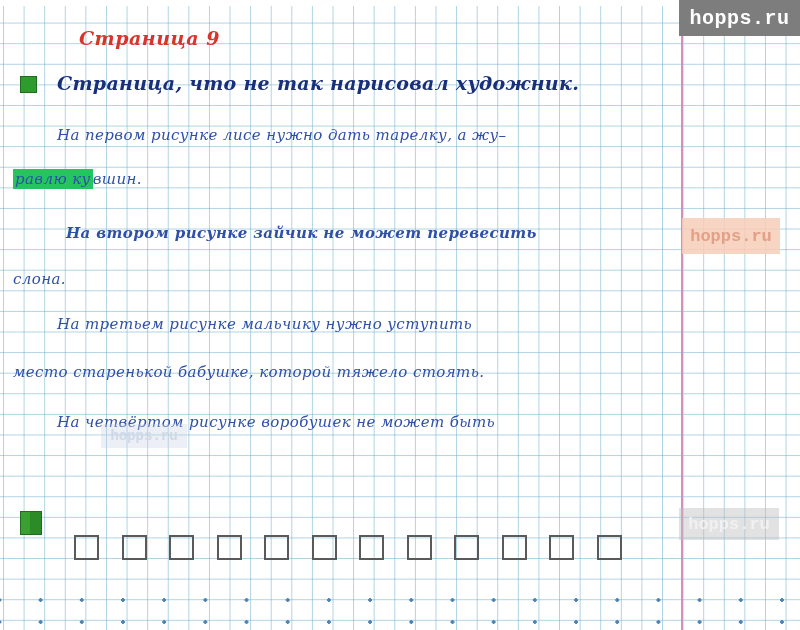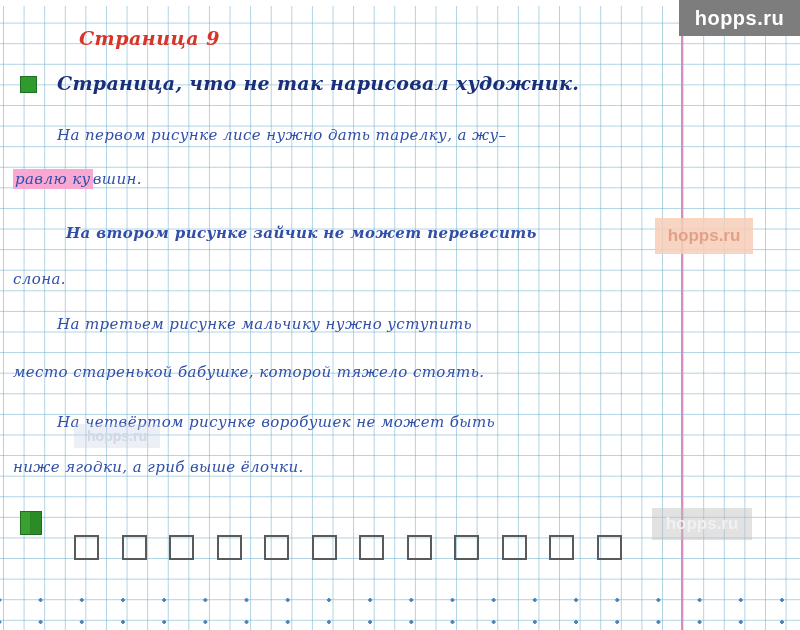--- a/index.html
+++ b/index.html
@@ -104,21 +104,21 @@
     top: 511px;
     width: 20px;
     height: 22px;
     background: linear-gradient(to right,#3aa032 0 45%, #2b8b26 45% 100%);
   }
 
   .body-line { font-size: 15px; }
 
   
   .hl-green {
-    background: #f9a8d4;
+    background: #22c55e;
     color: #2f4fa8;
     padding: 1px 2px;
   }
 
   
   .boxes {
     position: absolute;
     left: 74px;
     top: 535px;
     display: flex;
@@ -127,26 +127,27 @@
   .box {
     width: 21px;
     height: 21px;
     border: 2px solid #5a5a5a;
     background: transparent;
   }
 
   
   .wm {
     position: absolute;
-    font-family: Liberation Sans, sans-serif;
+    font-family: Liberation Mono, monospace;
     font-weight: bold;
     display: flex;
     align-items: center;
     justify-content: center;
     user-select: none;
+    margin-left: 27px;
   }
   .wm-main {
     right: 0;
     top: 0;
     width: 121px;
     height: 36px;
     background: #7d7d7d;
     color: #ffffff;
     font-size: 20px;
     letter-spacing: 0.5px;
@@ -205,21 +206,20 @@
   <div class="hand body-line" style="left:66px; top:224px;font-weight:bold;">На втором рисунке зайчик не может перевесить</div>
 
   <div class="hand body-line" style="left:13px; top:270px;">слона.</div>
 
   <div class="hand body-line" style="left:57px; top:315px;">На третьем рисунке мальчику нужно уступить</div>
 
   <div class="hand body-line" style="left:13px; top:363px;">место старенькой бабушке, которой тяжело стоять.</div>
 
   <div class="hand body-line" style="left:57px; top:413px;">На четвёртом рисунке воробушек не может быть</div>
 
-  <div class="hand body-line" style="left:13px; top:458px;">ниже ягодки, а гриб выше ёлочки.</div>
 
   <div class="green-square sq-bottom"></div>
 
   <div class="boxes">
     <div class="box"></div>
     <div class="box"></div>
     <div class="box"></div>
     <div class="box"></div>
     <div class="box"></div>
     <div class="box"></div>

